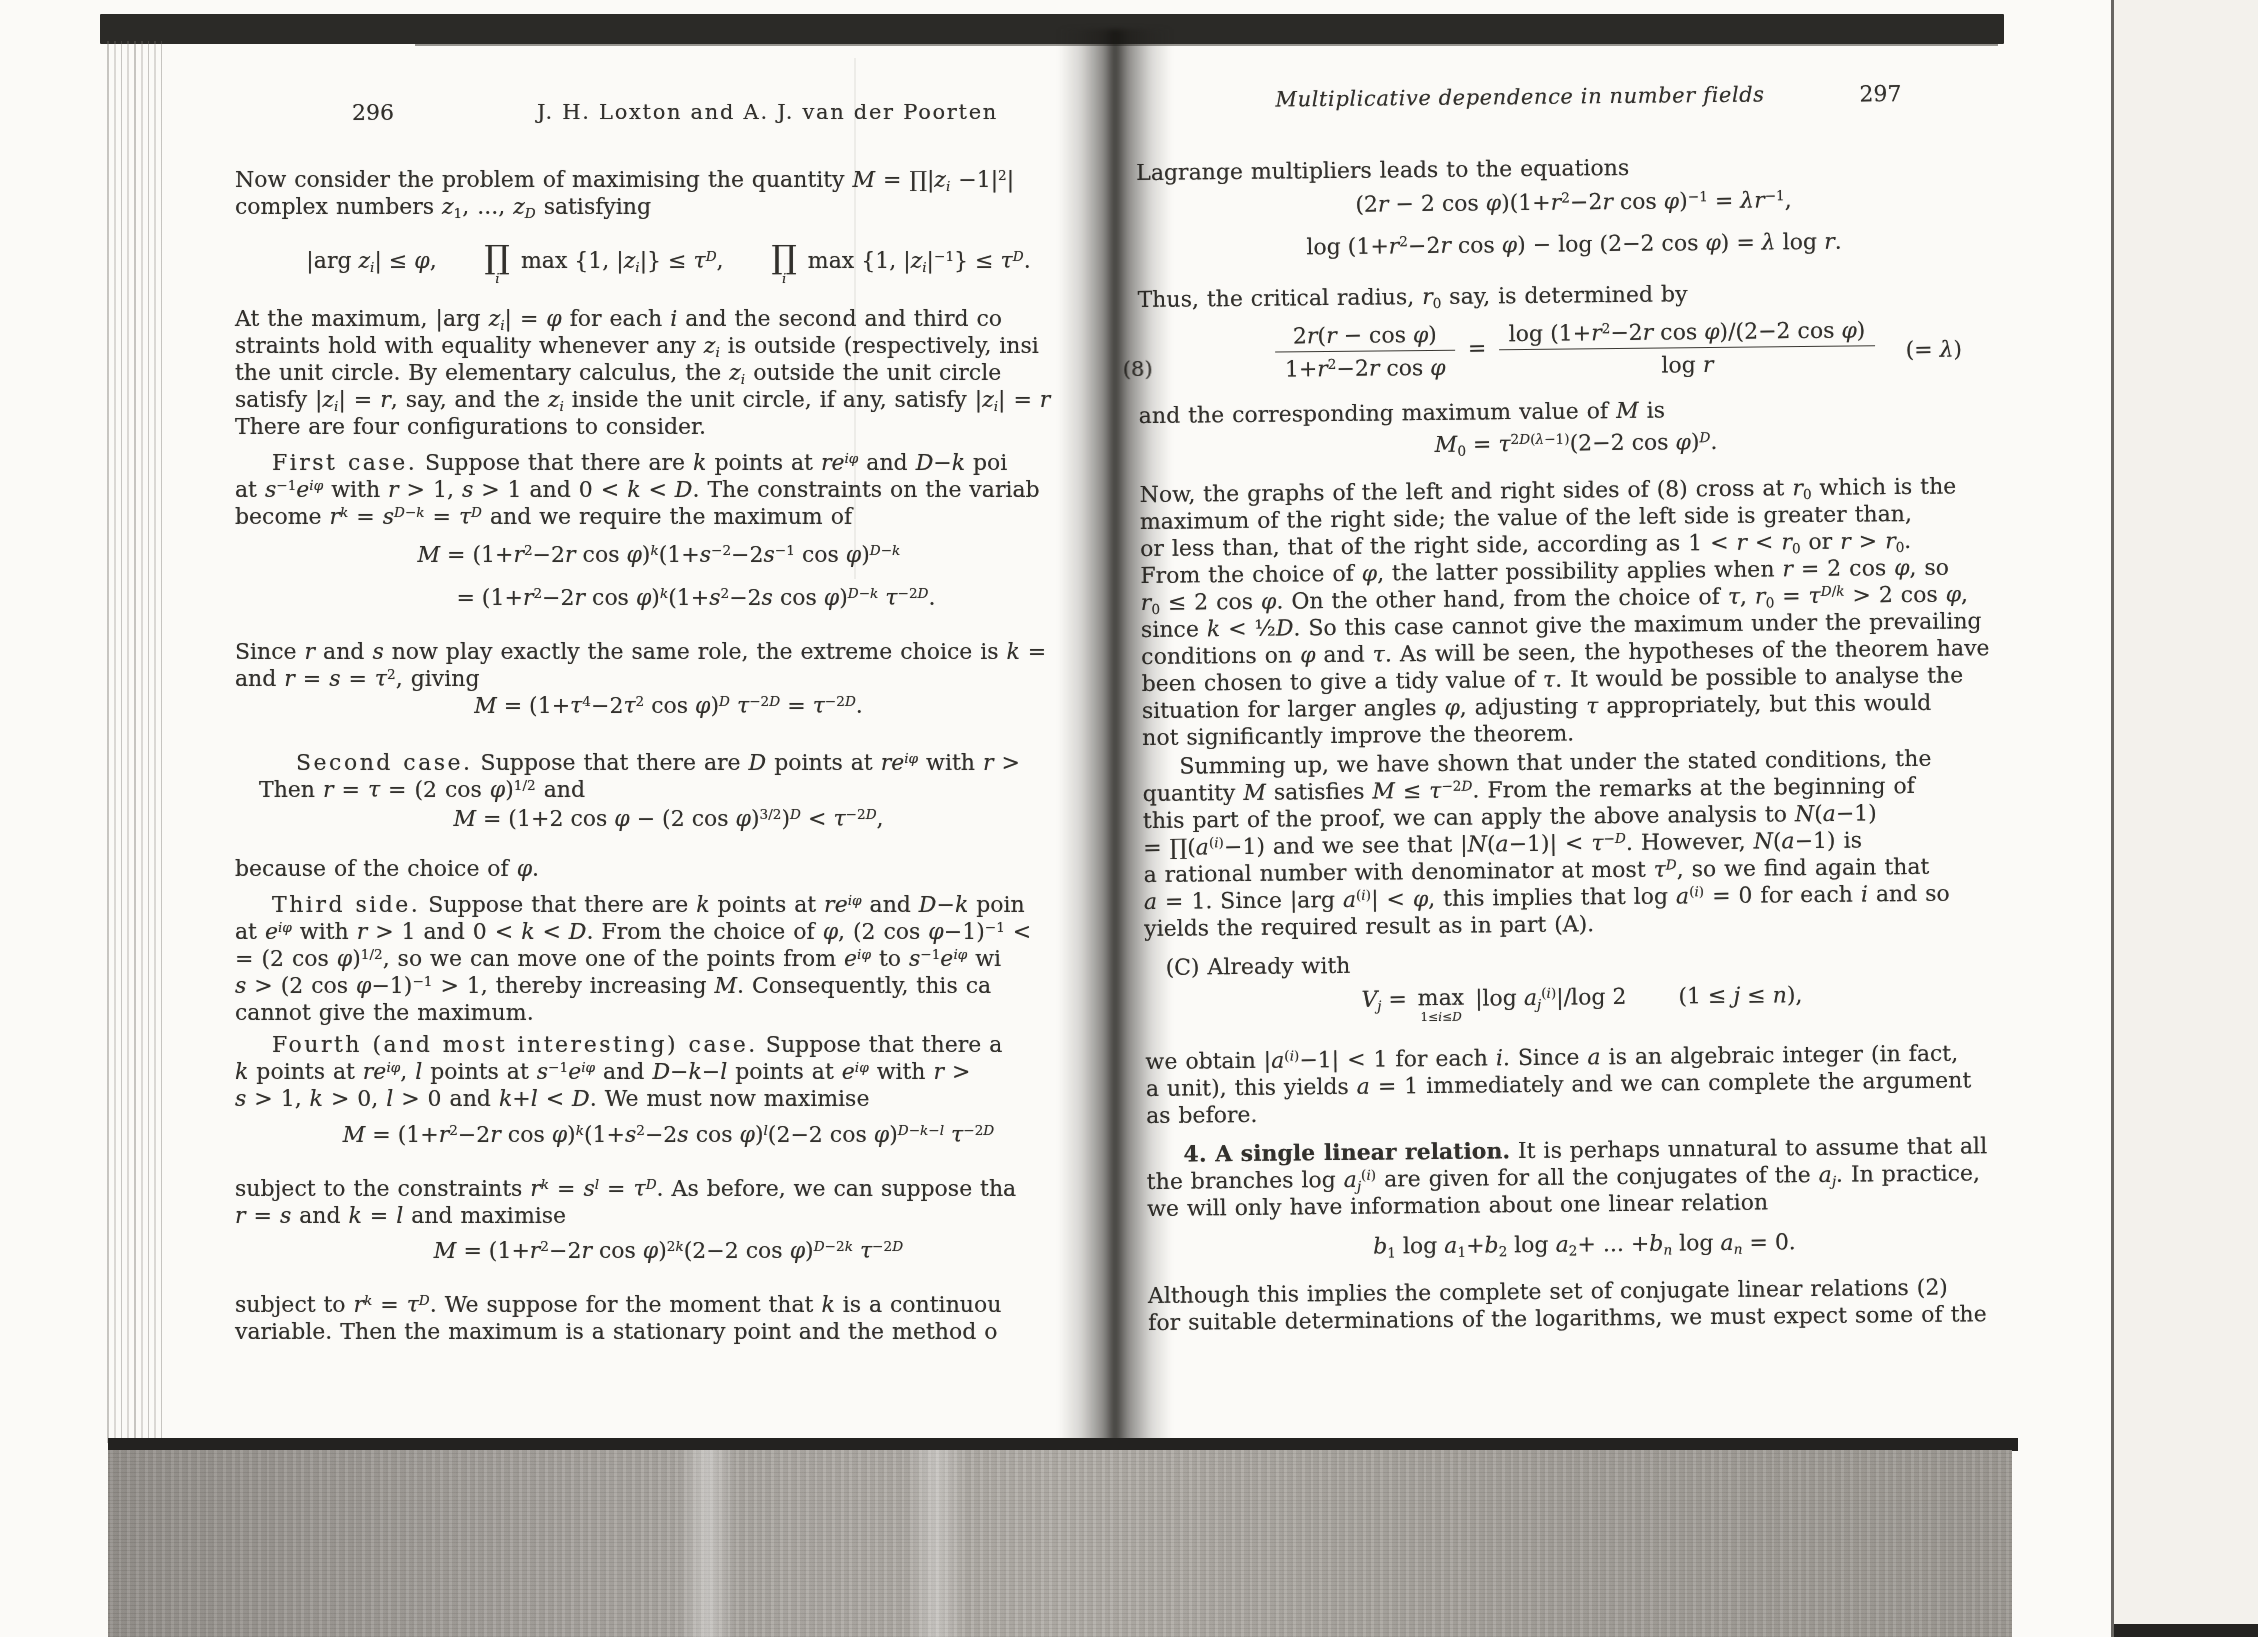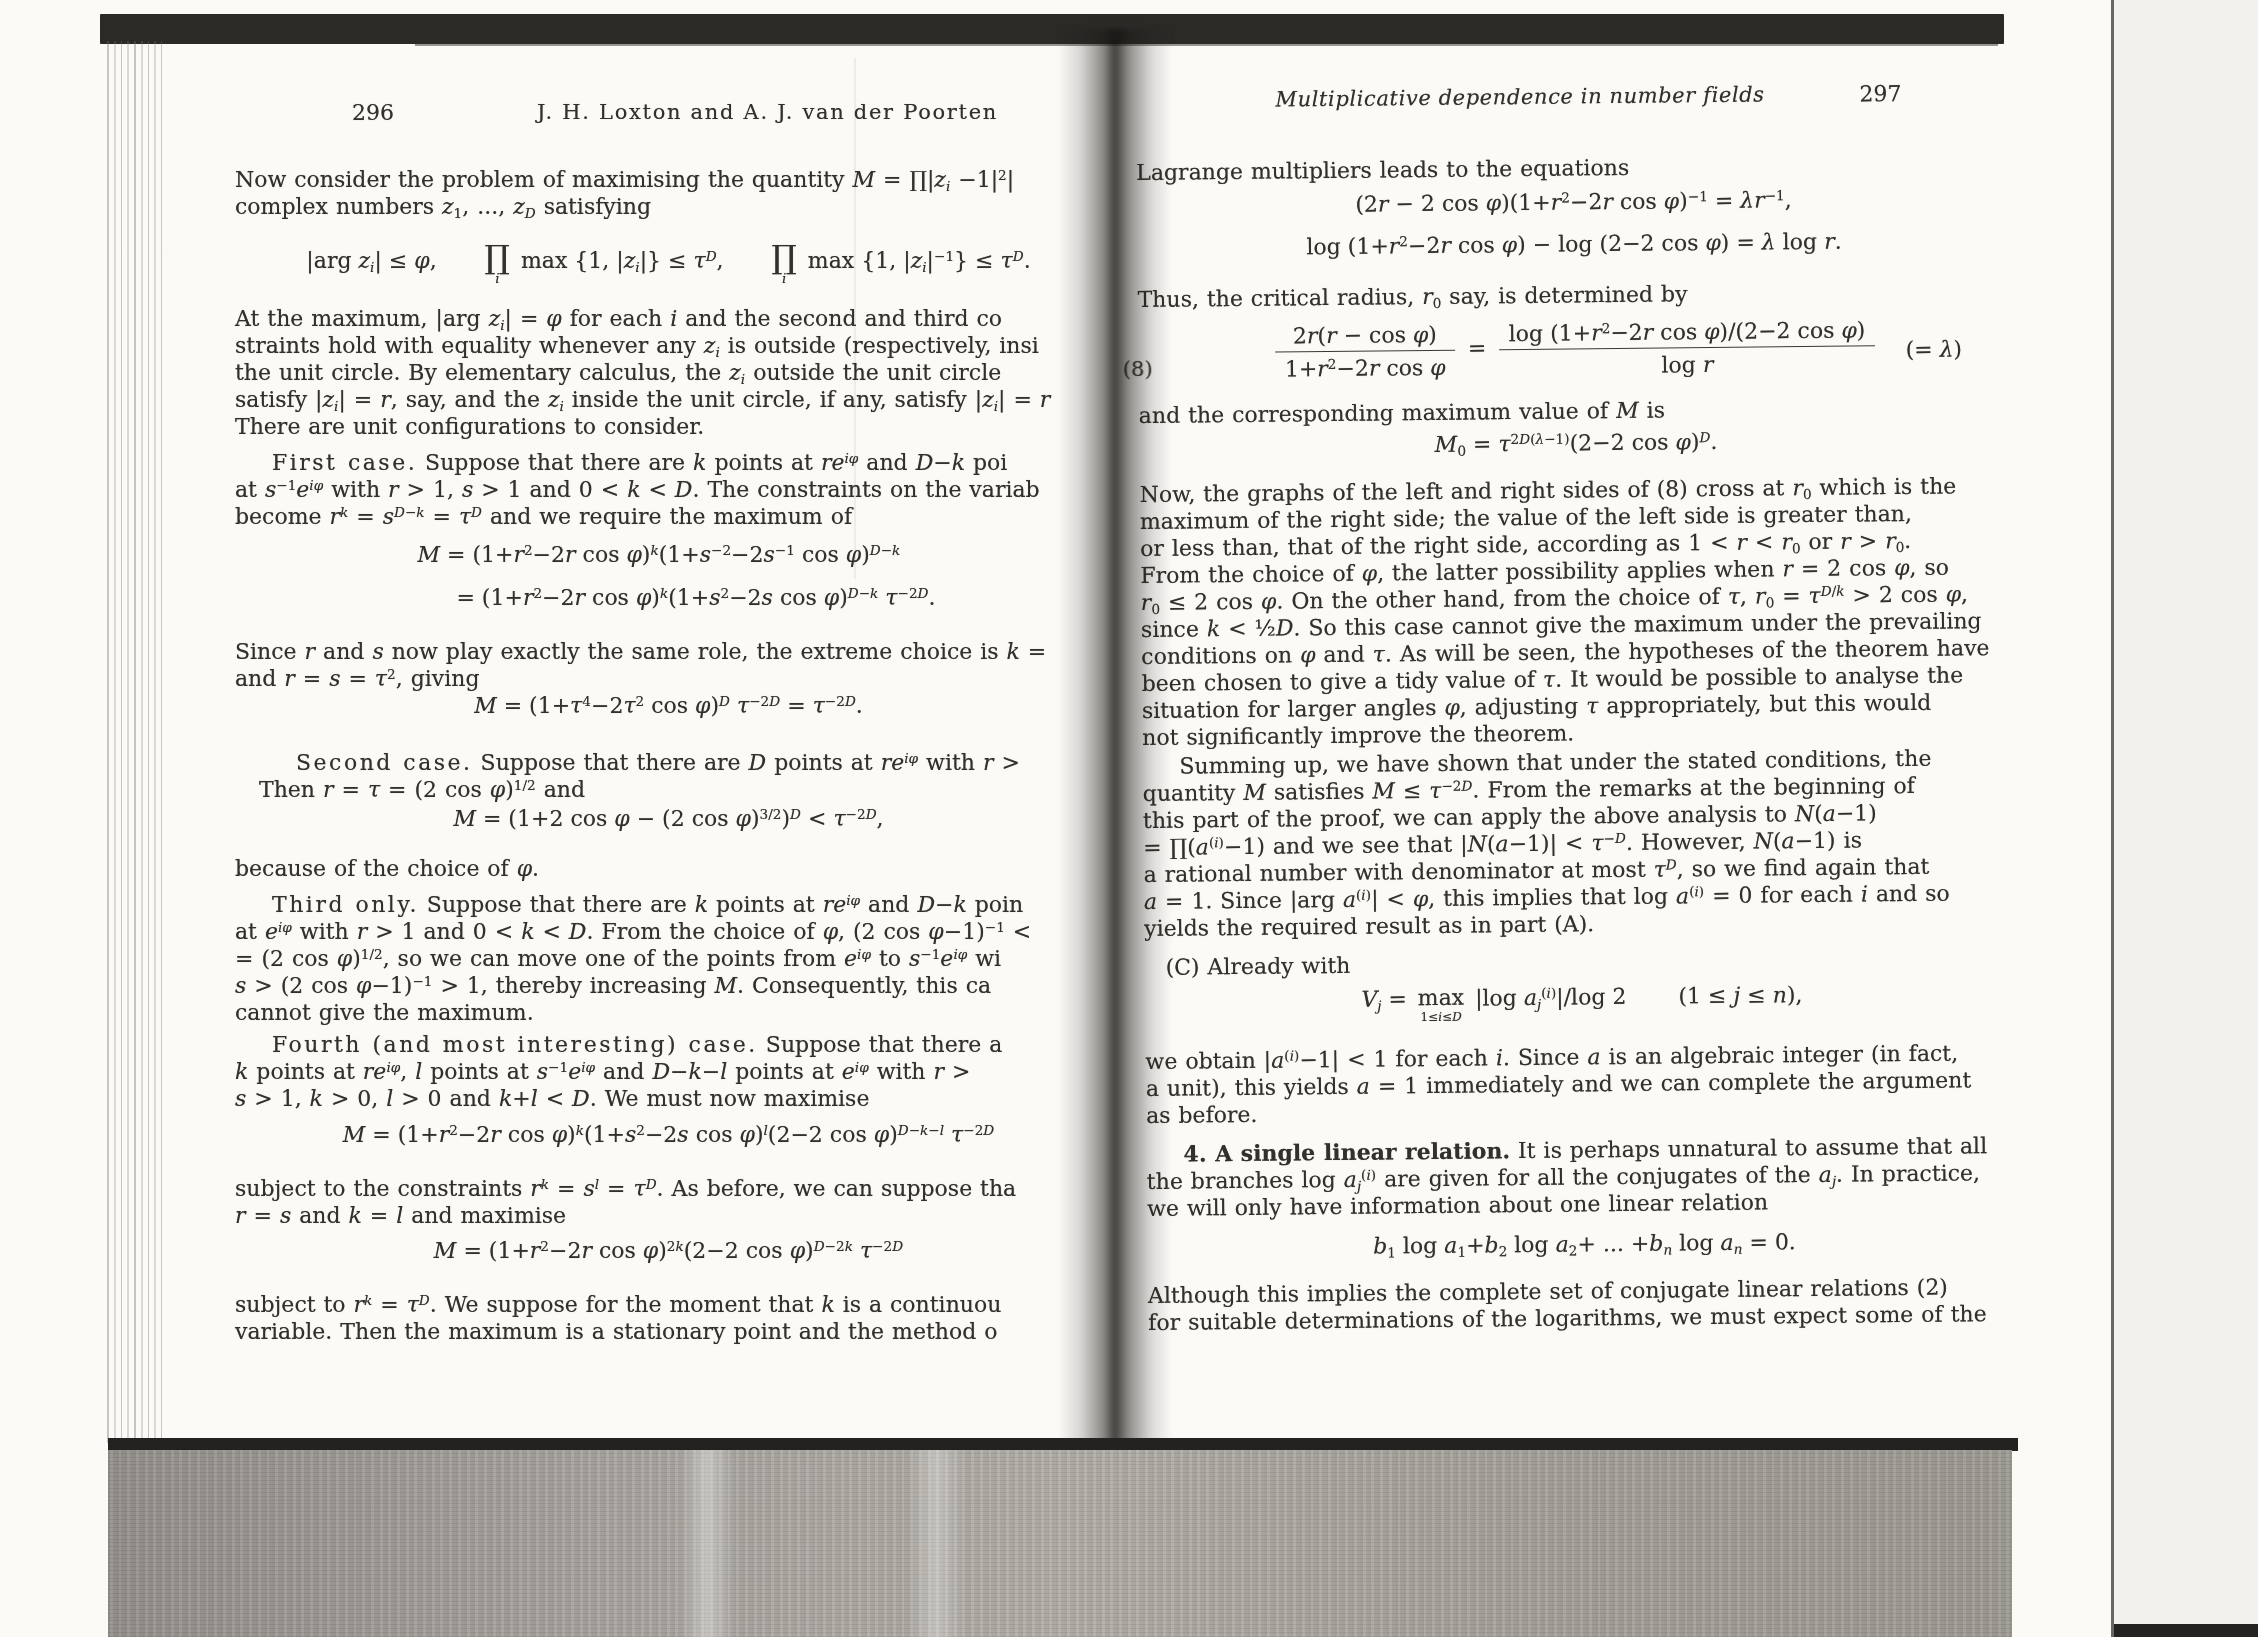--- a/index.html
+++ b/index.html
@@ -93,21 +93,21 @@
   <div class="blk para" style="top:166px;">
       <div class="ln">Now consider the problem of maximising the quantity <i>M</i> = ∏|<i>z<sub>i</sub></i> −1|<sup>2</sup>|</div>
       <div class="ln">complex numbers <i>z</i><sub>1</sub>, ..., <i>z<sub>D</sub></i> satisfying</div>
     </div>
   <div class="blk eq" style="top:232px;height:58px;line-height:58px;">|arg <i>z<sub>i</sub></i>| ≤ <i>φ</i>,<span class="gap"></span><span class="bigop"><span class="sym">∏</span><span class="idx"><i>i</i></span></span> max {1, |<i>z<sub>i</sub></i>|} ≤ <i>τ</i><sup><i>D</i></sup>,<span class="gap"></span><span class="bigop"><span class="sym">∏</span><span class="idx"><i>i</i></span></span> max {1, |<i>z<sub>i</sub></i>|<sup>−1</sup>} ≤ <i>τ</i><sup><i>D</i></sup>.</div>
   <div class="blk para" style="top:305px;">
       <div class="ln">At the maximum, |arg <i>z<sub>i</sub></i>| = <i>φ</i> for each <i>i</i> and the second and third co</div>
       <div class="ln">straints hold with equality whenever any <i>z<sub>i</sub></i> is outside (respectively, insi</div>
       <div class="ln">the unit circle. By elementary calculus, the <i>z<sub>i</sub></i> outside the unit circle</div>
       <div class="ln">satisfy |<i>z<sub>i</sub></i>| = <i>r</i>, say, and the <i>z<sub>i</sub></i> inside the unit circle, if any, satisfy |<i>z<sub>i</sub></i>| = <i>r</i></div>
-      <div class="ln">There are unit configurations to consider.</div>
+      <div class="ln">There are four configurations to consider.</div>
     </div>
   <div class="blk para indent-first" style="top:449px;">
       <div class="ln"><span class="spread">First case.</span> Suppose that there are <i>k</i> points at <i>re</i><sup><i>iφ</i></sup> and <i>D</i>−<i>k</i> poi</div>
       <div class="ln">at <i>s</i><sup>−1</sup><i>e</i><sup><i>iφ</i></sup> with <i>r</i> &gt; 1, <i>s</i> &gt; 1 and 0 &lt; <i>k</i> &lt; <i>D</i>. The constraints on the variab</div>
       <div class="ln">become <i>r</i><sup><i>k</i></sup> = <i>s</i><sup><i>D−k</i></sup> = <i>τ</i><sup><i>D</i></sup> and we require the maximum of</div>
     </div>
   <div class="blk eq" style="top:533px;"><span class="eq-align"><div class="ln"><i>M</i> = (1+<i>r</i><sup>2</sup>−2<i>r</i> cos <i>φ</i>)<sup><i>k</i></sup>(1+<i>s</i><sup>−2</sup>−2<i>s</i><sup>−1</sup> cos <i>φ</i>)<sup><i>D−k</i></sup></div><div class="ln">= (1+<i>r</i><sup>2</sup>−2<i>r</i> cos <i>φ</i>)<sup><i>k</i></sup>(1+<i>s</i><sup>2</sup>−2<i>s</i> cos <i>φ</i>)<sup><i>D−k</i></sup> <i>τ</i><sup>−2<i>D</i></sup>.</div></span></div>
   <div class="blk para" style="top:638px;">
       <div class="ln">Since <i>r</i> and <i>s</i> now play exactly the same role, the extreme choice is <i>k</i> =</div>
       <div class="ln">and <i>r</i> = <i>s</i> = <i>τ</i><sup>2</sup>, giving</div>
@@ -115,21 +115,21 @@
   <div class="blk eq" style="top:691px;"><i>M</i> = (1+<i>τ</i><sup>4</sup>−2<i>τ</i><sup>2</sup> cos <i>φ</i>)<sup><i>D</i></sup> <i>τ</i><sup>−2<i>D</i></sup> = <i>τ</i><sup>−2<i>D</i></sup>.</div>
   <div class="blk para indent-first" style="top:749px;margin-left:24px;">
       <div class="ln"><span class="spread">Second case.</span> Suppose that there are <i>D</i> points at <i>re</i><sup><i>iφ</i></sup> with <i>r</i> &gt;</div>
       <div class="ln">Then <i>r</i> = <i>τ</i> = (2 cos <i>φ</i>)<sup>1/2</sup> and</div>
     </div>
   <div class="blk eq" style="top:804px;"><i>M</i> = (1+2 cos <i>φ</i> − (2 cos <i>φ</i>)<sup>3/2</sup>)<sup><i>D</i></sup> &lt; <i>τ</i><sup>−2<i>D</i></sup>,</div>
   <div class="blk para" style="top:855px;">
       <div class="ln">because of the choice of <i>φ</i>.</div>
     </div>
   <div class="blk para indent-first" style="top:891px;">
-      <div class="ln"><span class="spread">Third only.</span> Suppose that there are <i>k</i> points at <i>re</i><sup><i>iφ</i></sup> and <i>D</i>−<i>k</i> poin</div>
+      <div class="ln"><span class="spread">Third side.</span> Suppose that there are <i>k</i> points at <i>re</i><sup><i>iφ</i></sup> and <i>D</i>−<i>k</i> poin</div>
       <div class="ln">at <i>e</i><sup><i>iφ</i></sup> with <i>r</i> &gt; 1 and 0 &lt; <i>k</i> &lt; <i>D</i>. From the choice of <i>φ</i>, (2 cos <i>φ</i>−1)<sup>−1</sup> &lt;</div>
       <div class="ln">= (2 cos <i>φ</i>)<sup>1/2</sup>, so we can move one of the points from <i>e</i><sup><i>iφ</i></sup> to <i>s</i><sup>−1</sup><i>e</i><sup><i>iφ</i></sup> wi</div>
       <div class="ln"><i>s</i> &gt; (2 cos <i>φ</i>−1)<sup>−1</sup> &gt; 1, thereby increasing <i>M</i>. Consequently, this ca</div>
       <div class="ln">cannot give the maximum.</div>
     </div>
   <div class="blk para indent-first" style="top:1031px;">
       <div class="ln"><span class="spread">Fourth (and most interesting) case.</span> Suppose that there a</div>
       <div class="ln"><i>k</i> points at <i>re</i><sup><i>iφ</i></sup>, <i>l</i> points at <i>s</i><sup>−1</sup><i>e</i><sup><i>iφ</i></sup> and <i>D</i>−<i>k</i>−<i>l</i> points at <i>e</i><sup><i>iφ</i></sup> with <i>r</i> &gt;</div>
       <div class="ln"><i>s</i> &gt; 1, <i>k</i> &gt; 0, <i>l</i> &gt; 0 and <i>k</i>+<i>l</i> &lt; <i>D</i>. We must now maximise</div>
     </div>

